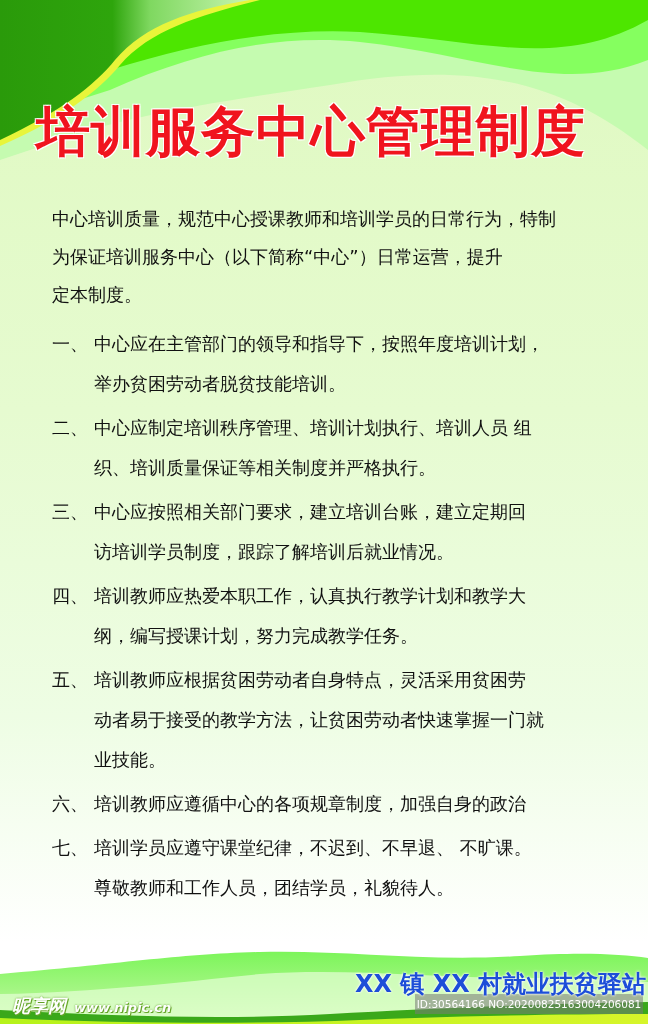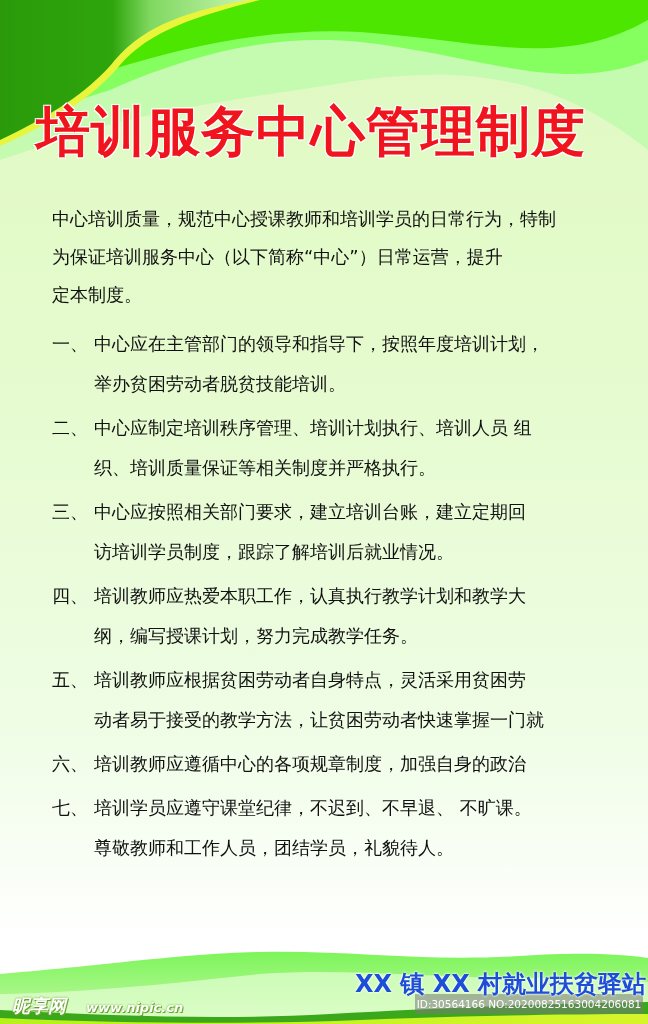--- a/index.html
+++ b/index.html
@@ -34,21 +34,21 @@
     .footer-id {
       position: absolute; left: 415px; bottom: 10px; width: 228px; height: 20px; z-index: 2;
       background: rgba(120,120,120,0.55); color: #fff; font-size: 10.5px; line-height: 20px;
       text-align: center; white-space: nowrap; overflow: hidden;
     }
     .watermark {
       position: absolute; left: 12px; bottom: 6px; z-index: 3;
       color: #fff; font-size: 18px; font-weight: bold; font-style: italic;
       text-shadow: 0 0 2px #5a9a20, 1px 1px 0 #6aa82a; white-space: nowrap;
     }
-    .watermark .url { font-size: 13px; margin-left: 20px; }
+    .watermark .url { font-size: 13px; margin-left: 8px; }
   </style>
 </head>
 <body>
 
 <svg class="top-wave" viewBox="0 0 648 160" preserveAspectRatio="none">
   <defs>
     <linearGradient id="dg" x1="0" y1="0" x2="1" y2="0">
       <stop offset="0" stop-color="#2a9a0a"></stop>
       <stop offset="0.45" stop-color="#2ea50c"></stop>
       <stop offset="0.6" stop-color="#7fd860"></stop>
@@ -98,20 +98,21 @@
       <div class="rule-lines">
         <span>培训教师应热爱本职工作，认真执行教学计划和教学大</span>
         <span>纲，编写授课计划，努力完成教学任务。</span>
       </div>
     </div>
     <div class="rule">
       <span class="rule-num">五、</span>
       <div class="rule-lines">
         <span>培训教师应根据贫困劳动者自身特点，灵活采用贫困劳</span>
         <span>动者易于接受的教学方法，让贫困劳动者快速掌握一门就</span>
+        <span>业技能。</span>
       </div>
     </div>
     <div class="rule">
       <span class="rule-num">六、</span>
       <div class="rule-lines">
         <span>培训教师应遵循中心的各项规章制度，加强自身的政治</span>
       </div>
     </div>
     <div class="rule">
       <span class="rule-num">七、</span>

